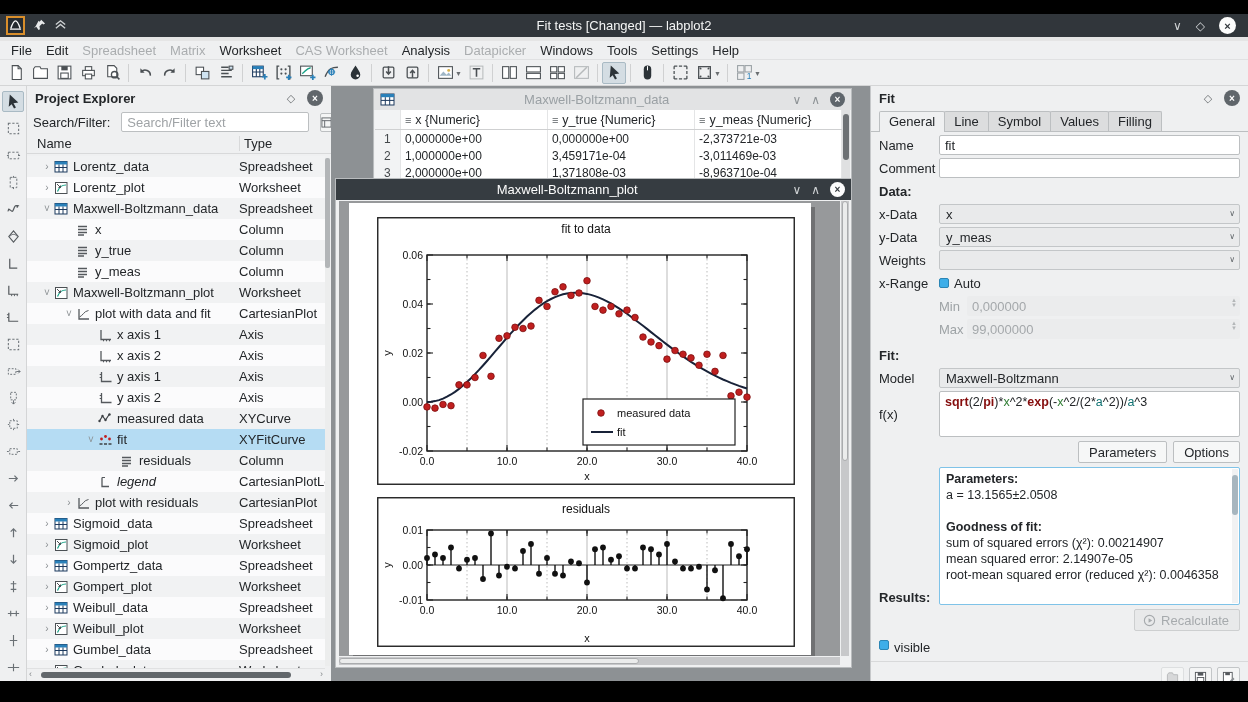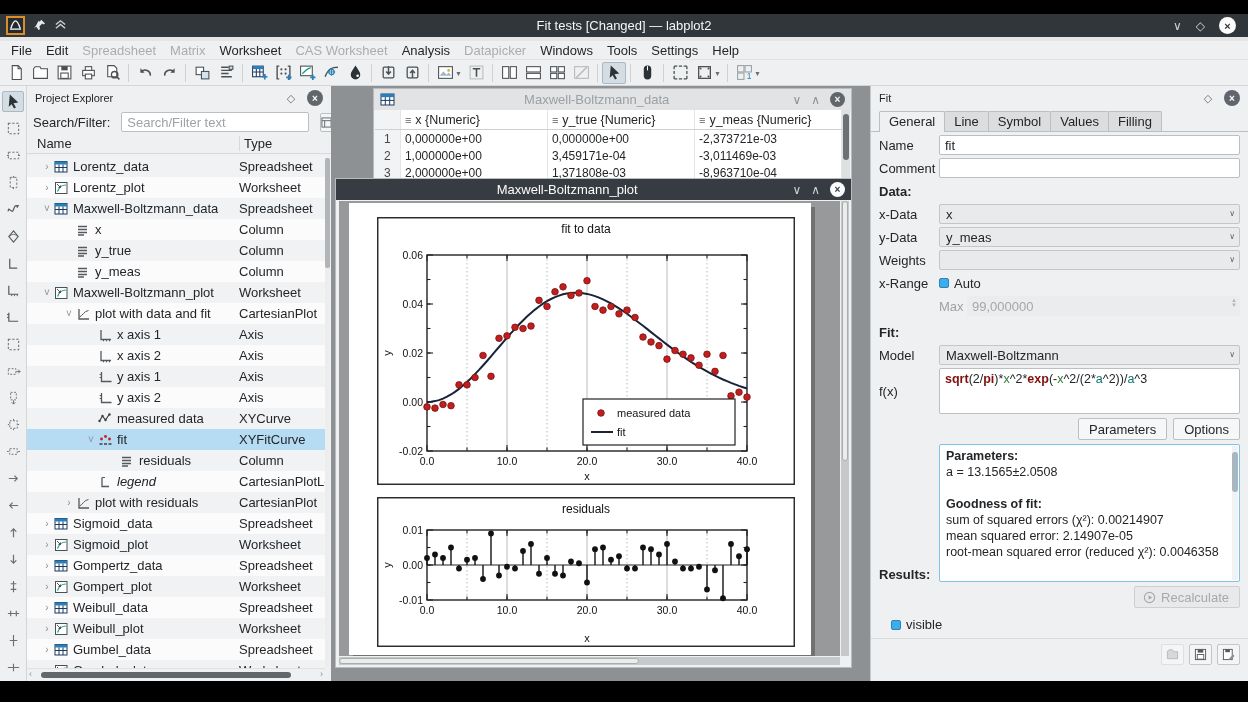--- a/index.html
+++ b/index.html
@@ -26,21 +26,21 @@
   .tbtn.hascaret{margin-right:7px;}
   .tsep{width:1px;height:18px;background:#d0d1d2;margin:0 4px;}
   
   #main{position:absolute;left:0;top:86px;width:1248px;height:595px;background:#eff0f1;}
   #leftstrip{position:absolute;left:0;top:0;width:27px;height:595px;background:#eff0f1;border-right:1px solid #d4d5d6;display:flex;flex-direction:column;align-items:center;padding-top:2px;}
   .lbtn{width:22px;height:22px;margin:3px 0;display:flex;align-items:center;justify-content:center;border:1px solid transparent;border-radius:2px;background:transparent;padding:0;color:#5f6469;}
   .lbtn.checked{background:#d4dde3;border-color:#a9bac4;}
   
   #explorer{position:absolute;left:27px;top:0;width:304px;height:595px;background:#eff0f1;overflow:hidden;}
   .dockhead{height:24px;display:flex;align-items:center;padding:0 8px;}
-  .dockhead .dtitle{flex:1;font-size:11px;}
+  .dockhead .dtitle{flex:1;font-size:13px;font-weight:bold;}
   .dockbtn{width:16px;height:16px;display:flex;align-items:center;justify-content:center;background:none;border:none;padding:0;margin-left:8px;color:#6a6e71;font-size:11px;}
   .dockclose{width:16px;height:16px;border-radius:50%;background:#60666b;color:#fff;font-size:10px;font-weight:bold;display:flex;align-items:center;justify-content:center;border:none;padding:0;margin-left:8px;}
   #searchrow{display:flex;align-items:center;padding:2px 6px;gap:11px;}
   #searchrow input{flex:1;height:20px;border:1px solid #bcbfc1;border-radius:2px;background:#fff;padding:0 5px;font-size:13px;color:#232629;}
   #searchrow input::placeholder{color:#9fa3a6;}
   #filterbtn{width:19px;height:19px;border:1px solid #bcbfc1;border-radius:2px;background:#f4f5f5;display:flex;align-items:center;justify-content:center;padding:0;}
   #treehead{display:flex;height:20px;align-items:center;border-bottom:1px solid #d8d9da;background:#eff0f1;font-size:13px;}
   #treehead .hname{width:212px;padding-left:10px;}
   #treehead .htype{flex:1;border-left:1px solid #d8d9da;padding-left:4px;}
   #tree{position:absolute;left:0;top:70px;width:298px;height:512px;overflow:hidden;background:#fbfbfc;}
@@ -107,21 +107,21 @@
   .tok-a{color:#0f7171;}
   #parambtns{display:flex;justify-content:flex-end;gap:6px;margin:4px 8px;}
   .pbtn{height:22px;padding:0 10px;border:1px solid #bcbfc1;border-radius:2px;background:#f6f7f7;font-size:13px;color:#232629;}
   #resultsbox{flex:1;height:138px;border:1px solid #7fc3e8;border-radius:2px;background:#fff;padding:3px 10px 3px 6px;font-size:12.5px;line-height:1.28;position:relative;overflow:hidden;}
   #resultsbox .rline{white-space:nowrap;}
   #resultsbox .rline.bold{font-weight:bold;}
   #resvsb{position:absolute;right:1px;top:1px;width:6px;bottom:1px;background:#f1f2f3;}
   #resvsb .thumb{position:absolute;top:6px;left:0;width:6px;height:40px;background:#a7b6bf;border-radius:3px;}
   #recalcrow{display:flex;justify-content:flex-end;margin:4px 8px;}
   #recalc{height:22px;padding:0 10px 0 8px;border:1px solid #cdcfd0;border-radius:2px;background:#e8e9ea;font-size:13px;color:#a6aaad;display:flex;align-items:center;gap:5px;}
-  #visiblerow{display:flex;align-items:center;margin:9px 8px 6px 20px;}
+  #visiblerow{display:flex;align-items:flex-start;margin:9px 8px 6px 8px;}
   #dockfoot{border-top:1px solid #d8d9da;margin-top:4px;padding:5px 8px;display:flex;justify-content:flex-end;gap:5px;}
   .mbtn{width:23px;height:21px;border:1px solid #c3c6c8;border-radius:2px;background:#f4f5f5;display:flex;align-items:center;justify-content:center;padding:0;}
   .mbtn.dis{border-color:#dddfe0;}
   
   #topblack{position:absolute;left:0;top:0;width:1248px;height:14px;background:#000;}
   #botblack{position:absolute;left:0;top:681px;width:1248px;height:21px;background:#000;}
   svg text{font-family:"Liberation Sans",sans-serif;}
 </style>
 </head>
 <body>
@@ -1201,20 +1201,28 @@
             <span class="carr">∨</span>
           </div>
       </div>
       <div class="frow">
         <span class="flabel">x-Range</span>
         <span class="cb"></span>
         <span>Auto</span>
       </div>
       <div class="frow">
         <span class="flabel"></span>
+        <span class="fgray" style="width:28px;">Min</span>
+        <div class="spinfield">
+            <span>0,000000</span>
+            <span class="spins">▲<br>▼</span>
+          </div>
+      </div>
+      <div class="frow">
+        <span class="flabel"></span>
         <span class="fgray" style="width:28px;">Max</span>
         <div class="spinfield">
             <span>99,000000</span>
             <span class="spins">▲<br>▼</span>
           </div>
       </div>
       <div class="frow" style="margin-bottom:0;margin-top:6px;">
         <span class="flabel bold">Fit:</span>
       </div>
       <div class="frow">

